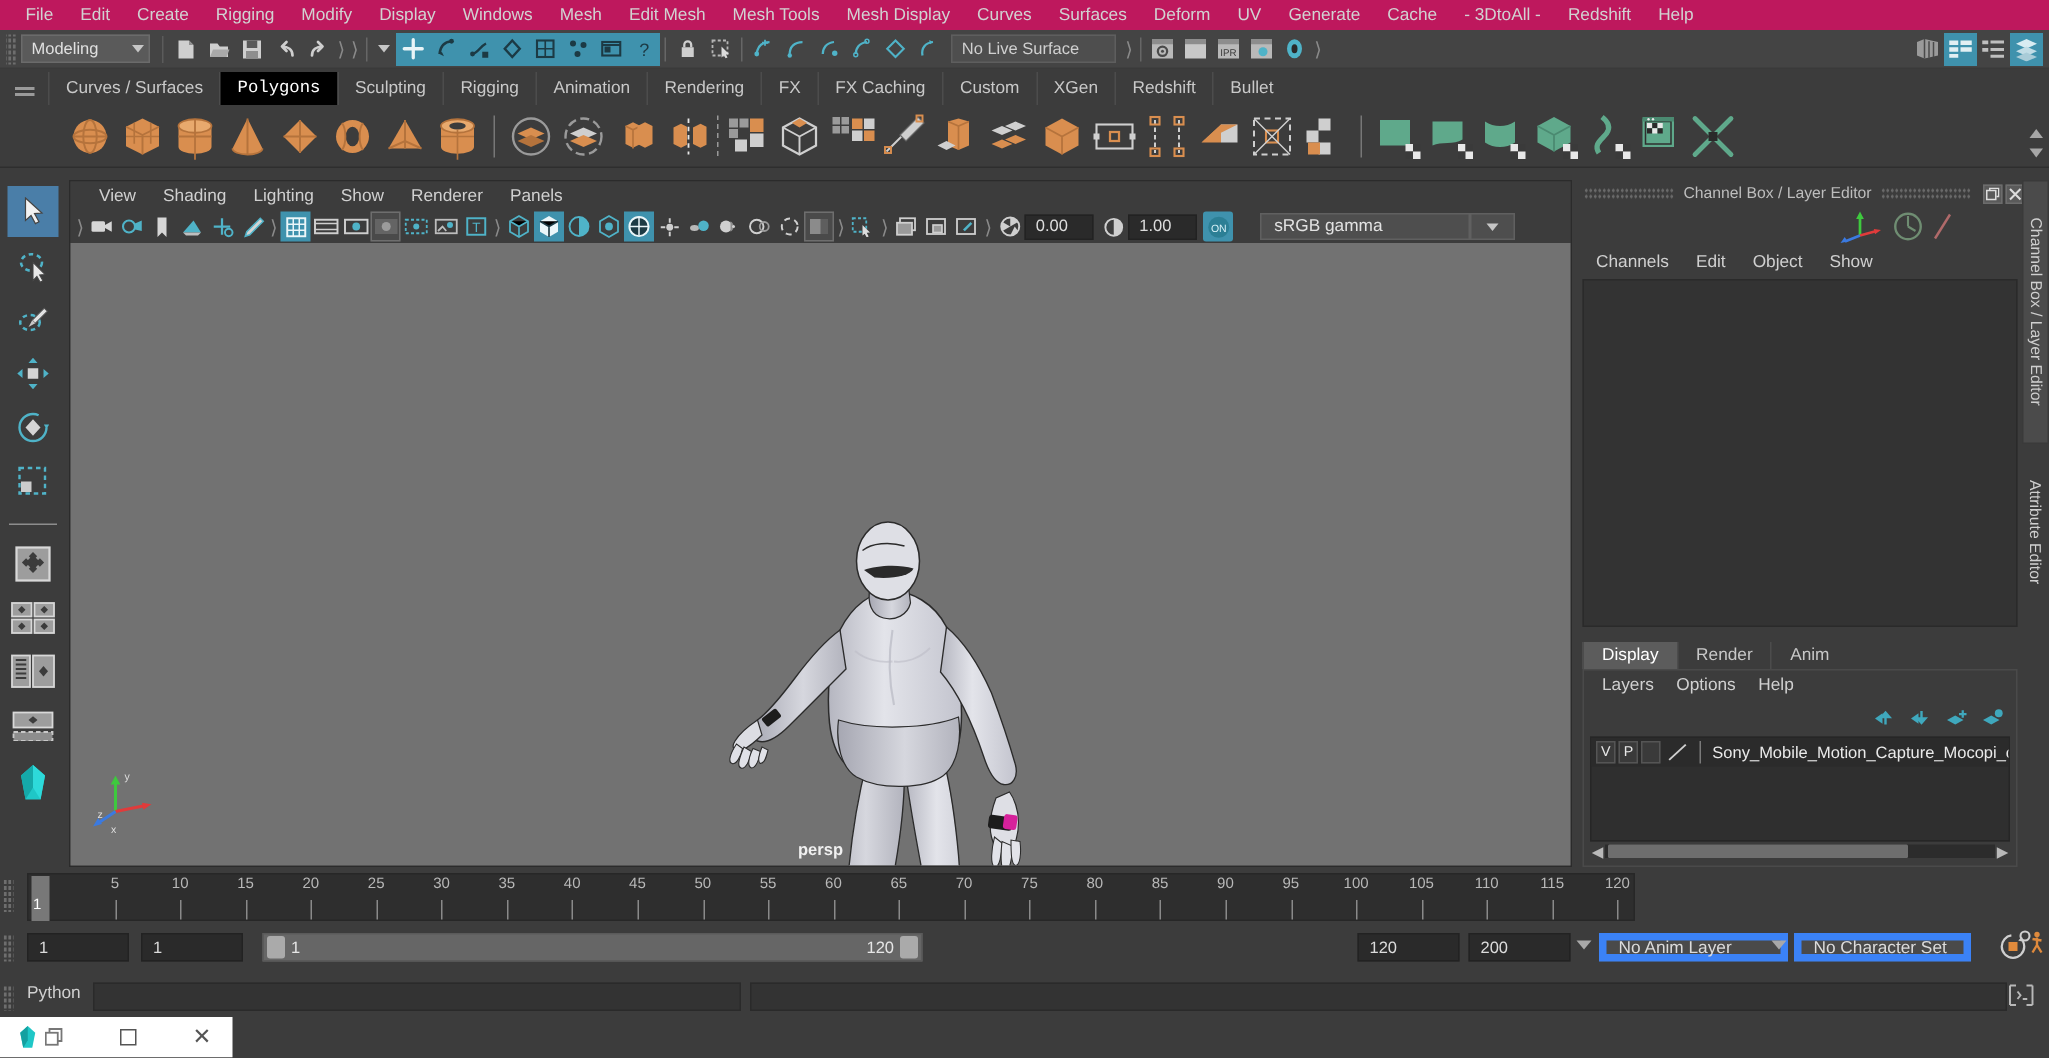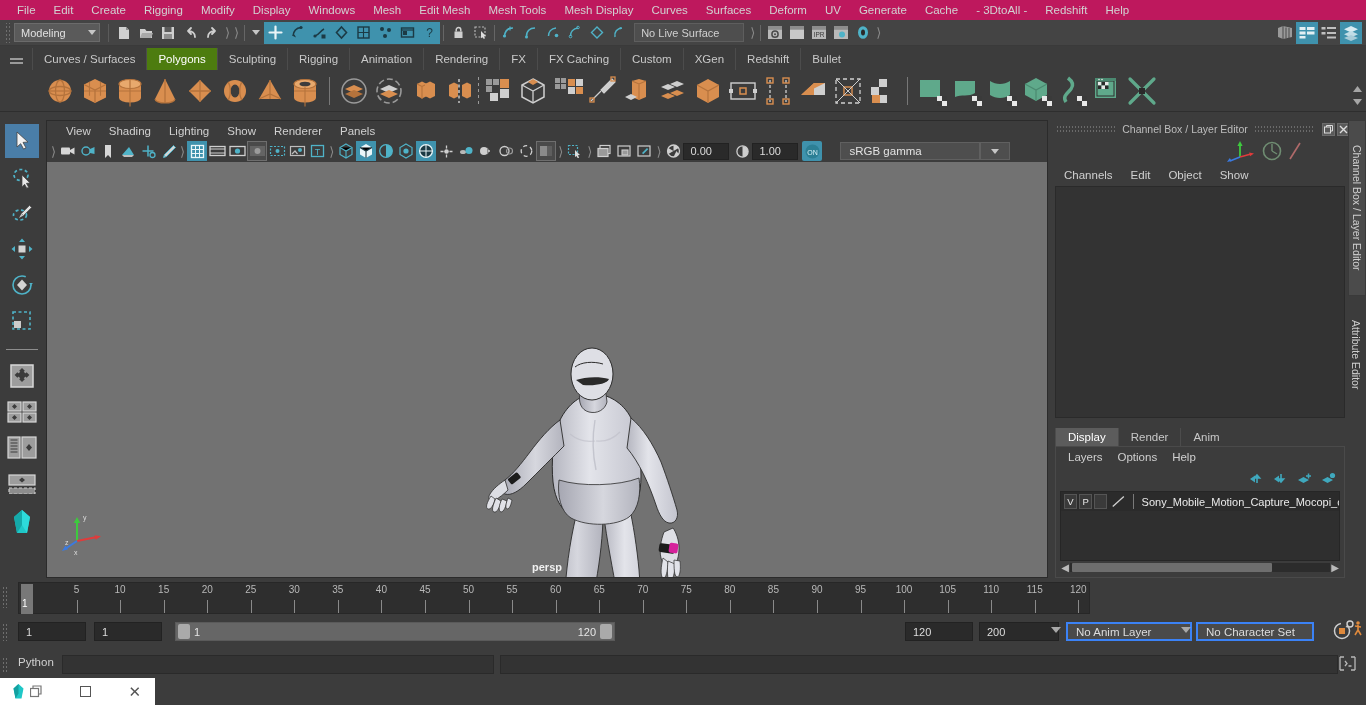--- a/index.html
+++ b/index.html
@@ -63,21 +63,21 @@
   .shelf-burger {
     width: 24px; height: 22px; display:flex;align-items:center;justify-content:center;
     margin-right: 4px;
   }
   .shelf-burger i { display:block; width:13px; height:2px; background:#9a9a9a; box-shadow: 0 4px 0 #9a9a9a; }
   .stab {
     font-size: 11.5px; color: #c9c9c9; padding: 4px 11px 4px 11px;
     background: #3c3c3c; border-left: 1px solid #4c4c4c;
     line-height: 14px; white-space: nowrap;
   }
-  .stab.active { background: #4d7c0f; color: #fff; }
+  .stab.active { background: #000000; color: #fff; font-family: Liberation Mono, monospace; }
   .shelf-icons {
     height: 42px; background: #3c3c3c; display: flex; align-items: center;
     padding-left: 44px; gap: 3px; border-bottom: 1px solid #2e2e2e;
   }
   .shelf-icons .sdiv { width:1px;height:28px;background:#777;margin:0 5px; flex:0 0 auto;}
   .shelf-icons .sdiv-dash { width:1px;height:28px; flex:0 0 auto;
     background: repeating-linear-gradient(to bottom,#999 0 3px,transparent 3px 6px); }
   .sh { width: 32px; height: 32px; flex: 0 0 auto; display:block;}
 
   
@@ -181,21 +181,21 @@
   
   .range-wrap { position:absolute; left:0; top:618px; width:1366px;height:28px;background:#3c3c3c;}
   .rs-grip { position:absolute; left:2px; top:5px; width:7px;height:18px;
     background-image: radial-gradient(#6e6e6e 1px, transparent 1px); background-size:3px 4px;}
   .rfield { position:absolute; top:622px; height:19px; background:#2a2a2a;border:1px solid #222;
     font-size:11px;color:#dcdcdc;display:flex;align-items:center;padding-left:7px;}
   .rbar { position:absolute; left:175px; top:622px; width:440px;height:19px;background:#666666;border:1px solid #5a5a5a;
     display:flex;align-items:center;justify-content:space-between;padding:0 2px;}
   .rbar-handle { width:12px;height:15px;background:#aaaaaa;border-radius:2px;}
   .rbar-lbl { font-size:11px;color:#e6e6e6;}
-  .dropdown { position:absolute; top:622px; height:19px; background:#4a4a4a; border:2px solid #3b82f6;
+  .dropdown { position:absolute; top:622px; height:19px; background:#4a4a4a; border:5px solid #3b82f6;
     font-size:11.5px;color:#dcdcdc; display:flex;align-items:center;padding-left:8px;}
   .dd-caret { position:absolute; top:627px; width:0;height:0;
     border-left:5px solid transparent;border-right:5px solid transparent;border-top:6px solid #a8a8a8;}
 
   
   .cmd-wrap { position:absolute; left:0; top:652px; width:1366px; height:26px; background:#3c3c3c;}
   .cmd-grip { position:absolute; left:2px; top:5px; width:7px;height:17px;
     background-image: radial-gradient(#6e6e6e 1px, transparent 1px); background-size:3px 4px;}
   .cmd-lang { position:absolute; left:18px; top:656px; font-size:11.5px; color:#d0d0d0;}
   .cmd-input { position:absolute; left:62px; top:655px; width:432px; height:19px;
@@ -1309,21 +1309,21 @@
     <div style="display:flex;align-items:center;gap:4px">
       <div class="rbar-handle"></div>
       <span class="rbar-lbl">1</span>
     </div>
     <div style="display:flex;align-items:center;gap:4px">
       <span class="rbar-lbl">120</span>
       <div class="rbar-handle"></div>
     </div>
   </div>
   <div class="rfield" style="left:905px;width:68px">120</div>
-  <div class="rfield" style="left:979px;width:80px">200</div>
+  <div class="rfield" style="left:979px;width:68px">200</div>
   <div class="dd-caret" style="left:1051px"></div>
   <div class="dropdown" style="left:1066px;width:126px">No Anim Layer</div>
   <div class="dd-caret" style="left:1181px"></div>
   <div class="dropdown" style="left:1196px;width:118px">No Character Set</div>
   <svg width="20" height="20" viewBox="0 0 20 20" style="position:absolute;left:1332px;top:621px">
     <circle cx="10" cy="10" r="7.5" fill="none" stroke="#cfcfcf" stroke-width="1.5" stroke-dasharray="34 9"></circle>
     <path d="M16 3.5l1 3.5-3.5-1z" fill="#cfcfcf"></path>
     <rect x="7" y="7" width="6" height="6" fill="#e08a3c"></rect>
   </svg>
   <svg width="20" height="20" viewBox="0 0 20 20" style="position:absolute;left:1345px;top:619px">

